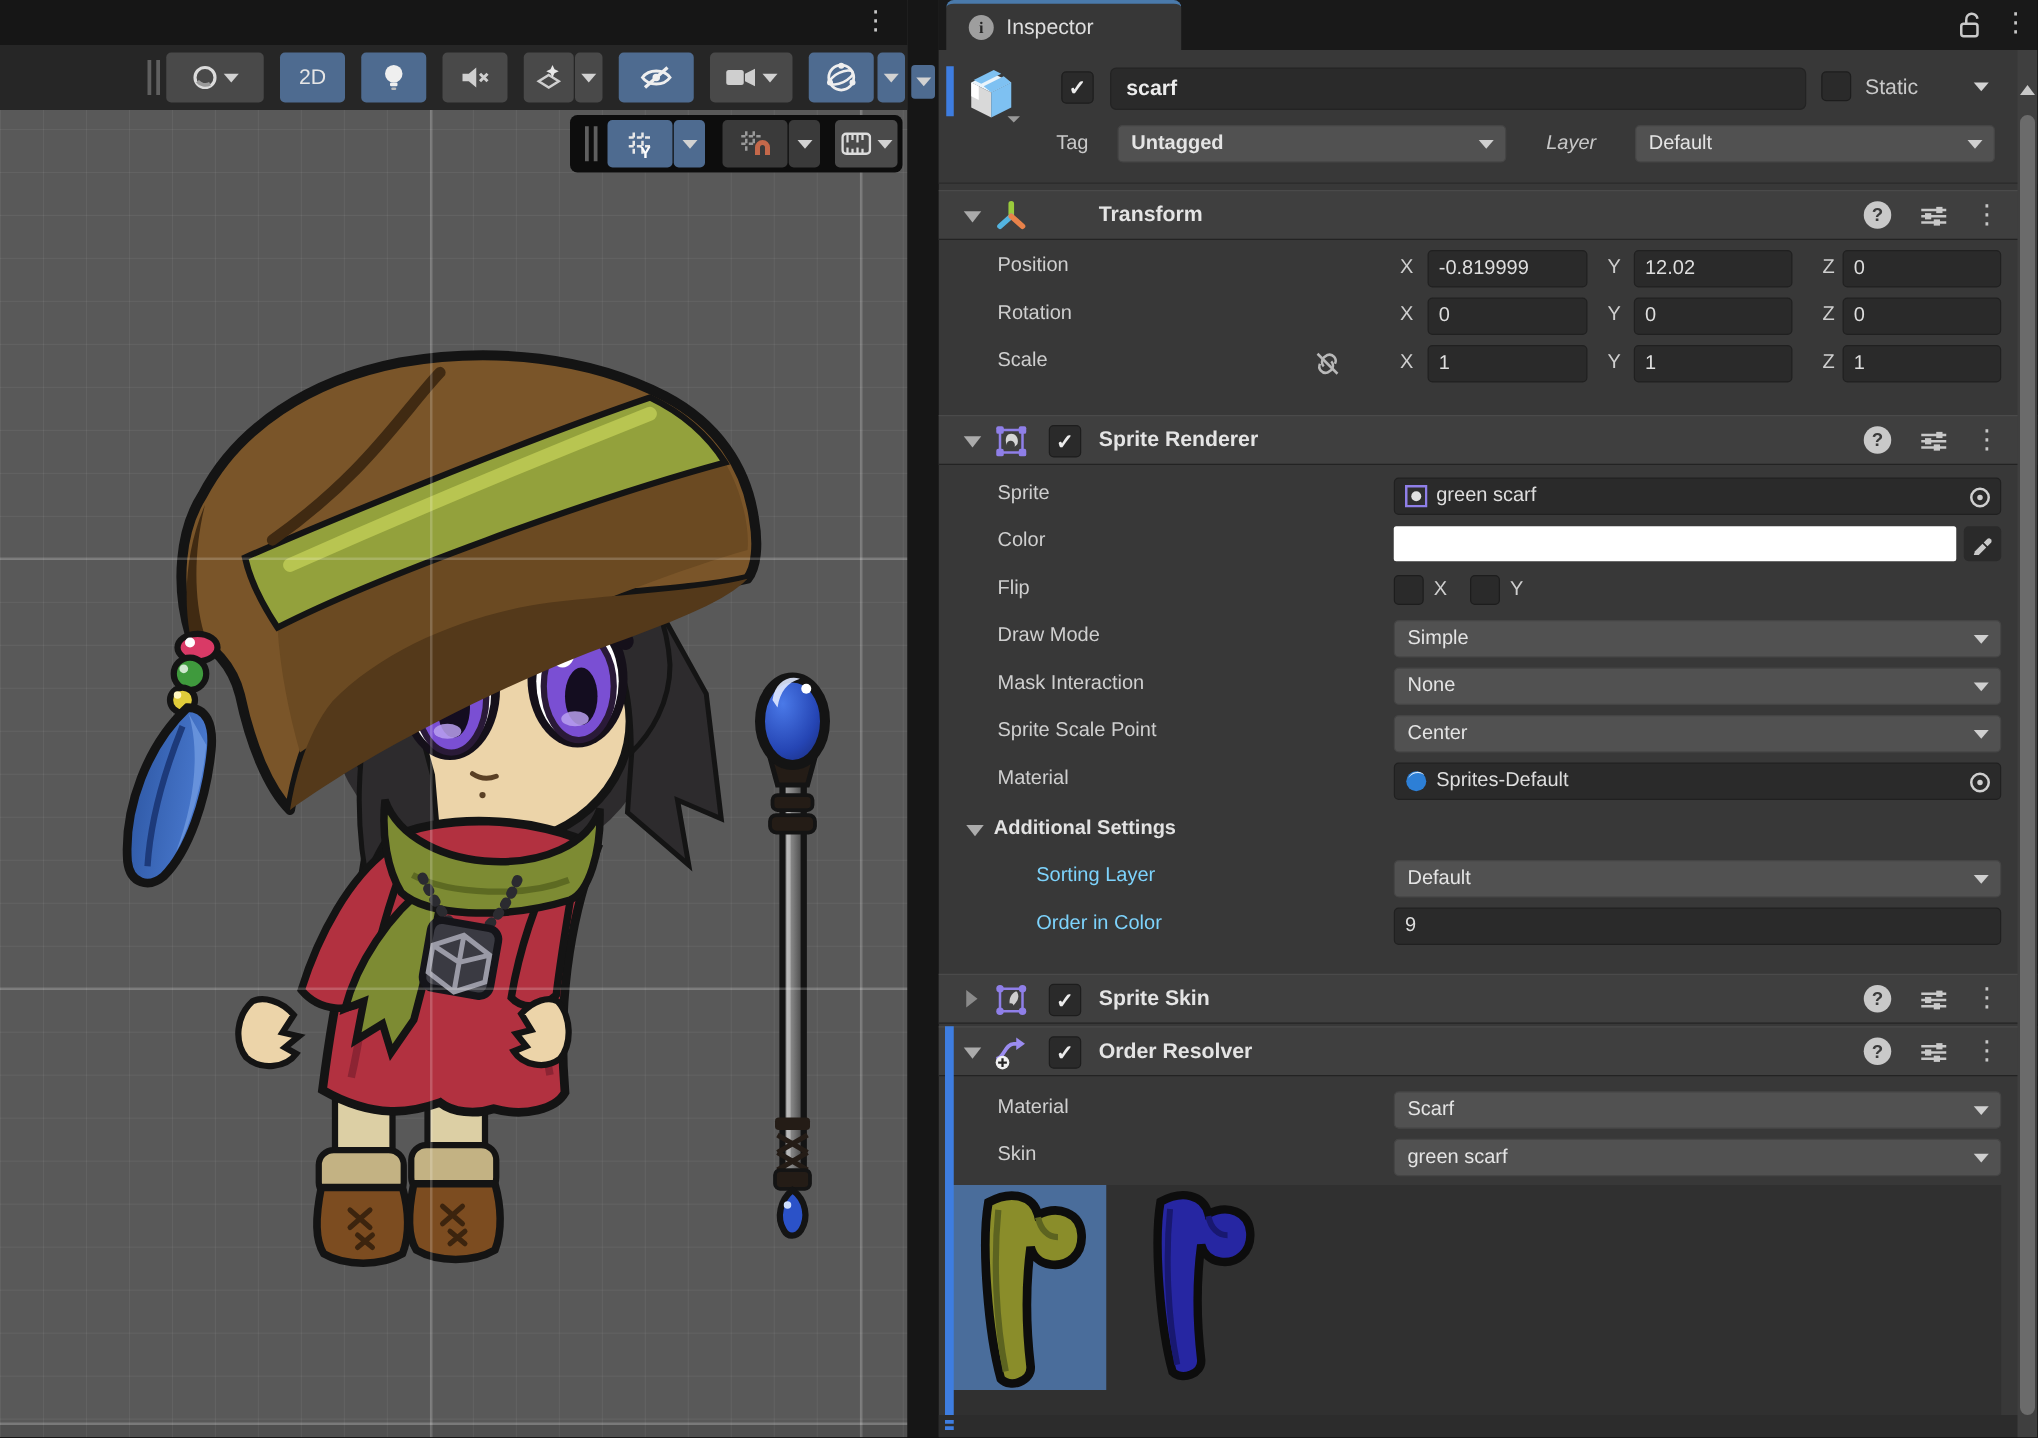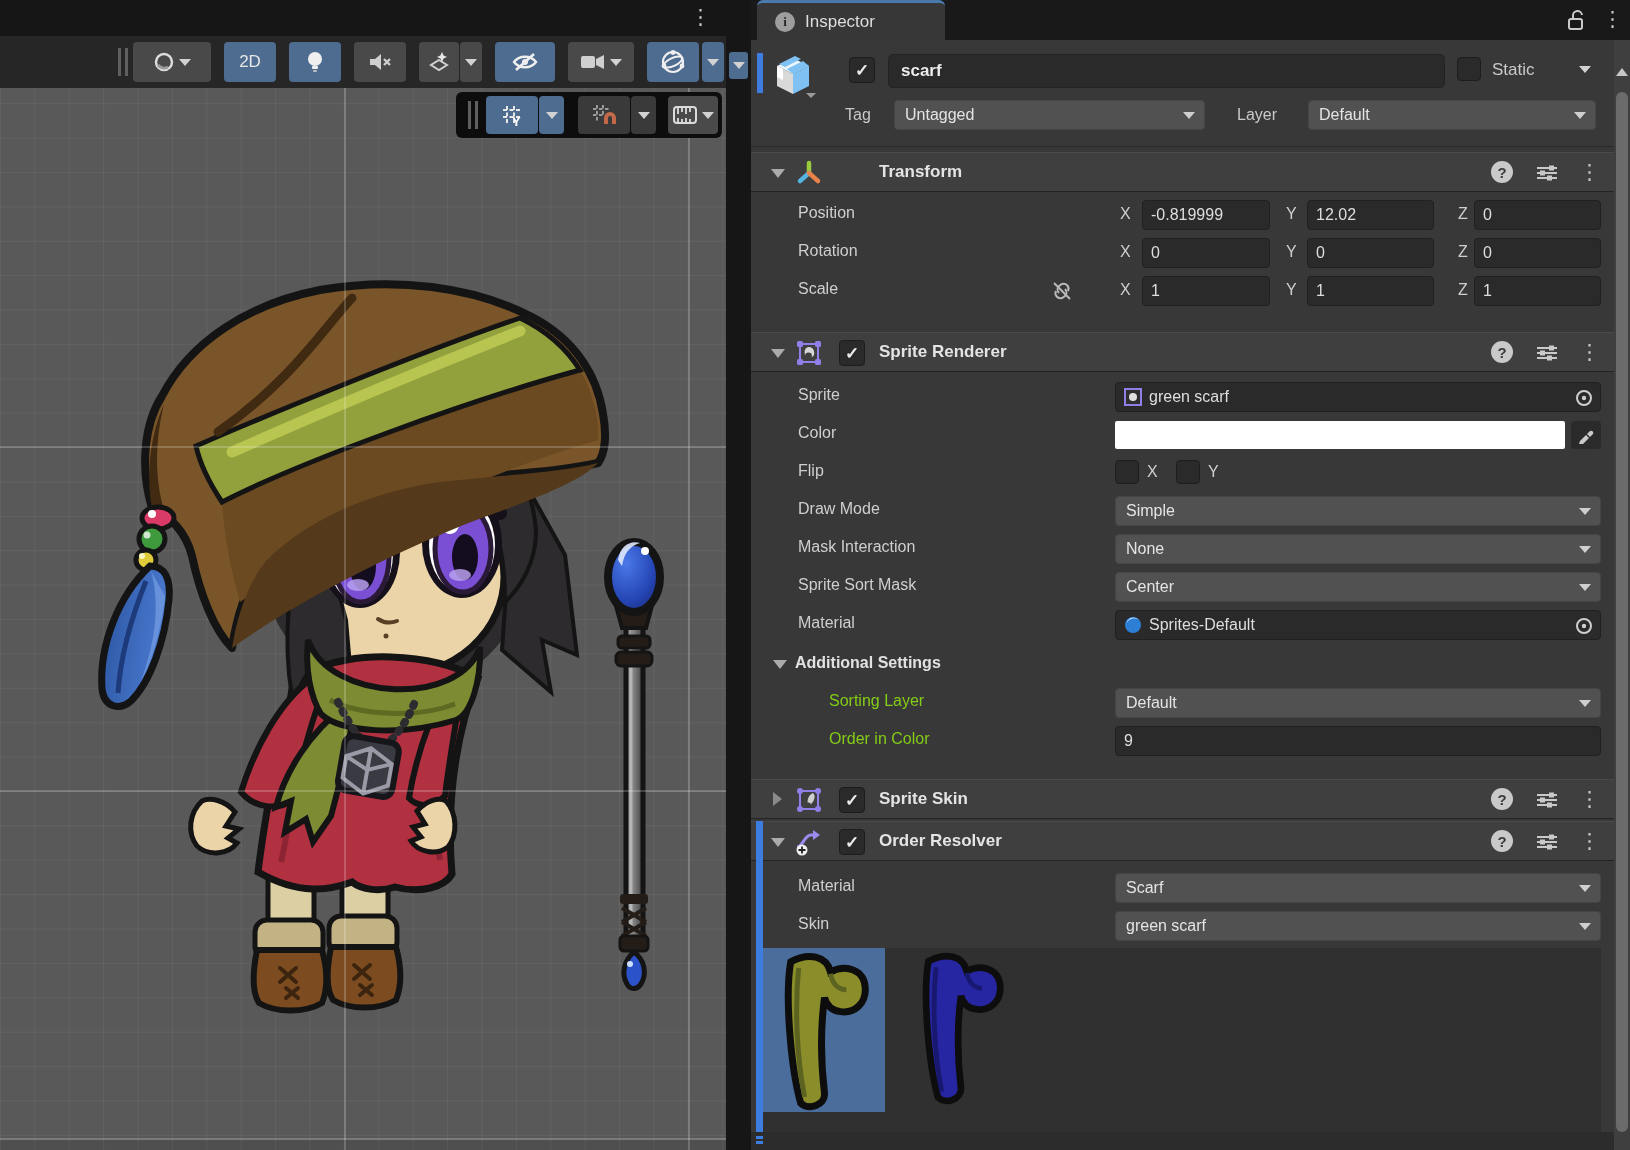--- a/index.html
+++ b/index.html
@@ -60,21 +60,21 @@
   .fold{position:absolute;left:20px;top:16px;width:0;height:0;border-left:7px solid transparent;
       border-right:7px solid transparent;border-top:9px solid #ababab;}
   .foldr{position:absolute;left:22px;top:12px;width:0;height:0;border-top:7px solid transparent;
       border-bottom:7px solid transparent;border-left:9px solid #8a8a8a;}
   .ctitle{position:absolute;left:128px;top:9px;font-weight:bold;font-size:17px;color:#e4e4e4;}
   .hico{position:absolute;top:8px;}
   .helpico{width:22px;height:22px;border-radius:50%;background:#c9c9c9;color:#3a3a3a;font-weight:bold;
       display:flex;align-items:center;justify-content:center;font-size:15px;}
   .row{position:absolute;left:0;width:879px;height:38px;}
   .rlab{position:absolute;left:47px;top:8px;color:#cfcfcf;white-space:nowrap;}
-  .rlab2{position:absolute;left:78px;top:8px;color:#84cc16;white-space:nowrap;}
+  .rlab2{position:absolute;left:78px;top:8px;color:#7dd3fc;white-space:nowrap;}
   .val{position:absolute;left:364px;top:4px;width:486px;height:30px;}
   .txt{height:30px;background:#2a2a2a;border:1px solid #202020;border-radius:4px;color:#dedede;
       font-size:16px;padding:0 8px;width:100%;font-family:inherit;}
   .axl{position:absolute;top:9px;color:#cfcfcf;}
   .axf{position:absolute;top:4px;height:30px;}
   .objf{position:absolute;left:364px;top:4px;width:486px;height:30px;background:#2a2a2a;
       border:1px solid #202020;border-radius:4px;display:flex;align-items:center;gap:7px;
       padding:0 36px 0 8px;color:#dedede;}
   .picker{position:absolute;right:6px;top:5px;}
   .swatch{position:absolute;left:364px;top:5px;width:450px;height:28px;background:#ffffff;border-radius:2px;}
@@ -380,25 +380,25 @@
       </svg>
       <div class="cb" style="position:absolute;left:98px;top:17px;">
         <span>✓</span>
       </div>
       <input class="namefield" value="scarf" style="">
       <div class="cb" style="position:absolute;left:706px;top:17px;width:24px;height:24px;"></div>
       <span class="lbl" style="position:absolute;left:741px;top:20px;font-size:17px;">Static</span>
       <span class="caret" style="position:absolute;left:828px;top:26px;"></span>
 
       <span class="lbl" style="position:absolute;left:94px;top:66px;">Tag</span>
-      <div class="dd" style="position:absolute;left:143px;top:60px;width:311px;">
+      <div class="dd" style="position:absolute;left:143px;top:60px;width:311px;font-weight:bold;">
         <span>Untagged</span>
         <span class="arr"></span>
       </div>
-      <span class="lbl" style="position:absolute;left:486px;top:66px;">Layer</span>
+      <span class="lbl" style="position:absolute;left:486px;top:66px;font-style:italic;">Layer</span>
       <div class="dd" style="position:absolute;left:557px;top:60px;width:288px;">
         <span>Default</span>
         <span class="arr"></span>
       </div>
     </div>
 
     <div class="chead" style="top:152px;padding-left:20px;">
       <div class="fold"></div>
       <svg width="28" height="28" style="position:absolute;left:44px;top:6px;">
         <g stroke-linecap="round" stroke-width="4.5">
@@ -522,21 +522,21 @@
       </div>
     </div>
     <div class="row" style="top:492px;">
       <span class="rlab">Draw Mode</span>
       <div class="dd val">
         <span>Simple</span>
         <span class="arr"></span>
       </div>
     </div>
     <div class="row" style="top:568px;">
-      <span class="rlab">Sprite Sort Mask</span>
+      <span class="rlab">Sprite Scale Point</span>
       <div class="dd val">
         <span>Center</span>
         <span class="arr"></span>
       </div>
     </div>
 
     <div class="row" style="top:606px;">
       <span class="rlab">Material</span>
       <div class="objf">
         <svg width="18" height="18">

